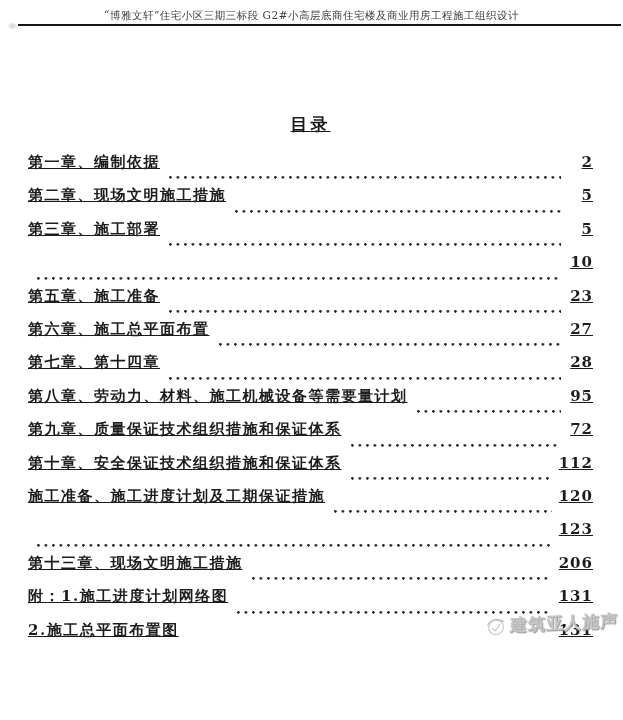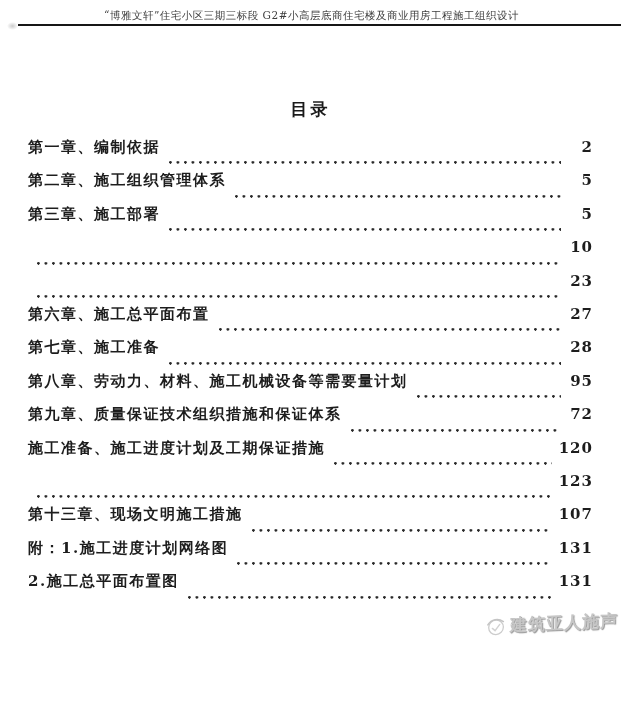--- a/index.html
+++ b/index.html
@@ -43,22 +43,23 @@
     width: 11px;
     height: 8px;
     background: radial-gradient(ellipse at center, #cccccc 0%, rgba(255,255,255,0) 70%);
   }
 
   
   .toc {
     position: absolute;
     left: 28px;
     right: 30px;
-    top: 98px;
+    top: 113px;
     color: #1b1b1b;
+    text-decoration: underline;
   }
   .toc-title {
     margin: 0 0 10px 0;
     text-align: center;
     font-size: 17px;
     font-weight: 700;
     letter-spacing: 3px;
     color: #1a1a1a;
   }
   .toc-list { width: 100%; }
@@ -122,70 +123,76 @@
   <div class="toc">
     <div class="toc-title">目录</div>
     <div class="toc-list">
 
       <div class="toc-row">
         <span class="toc-label">第一章、编制依据</span>
         <span class="leader"></span>
         <span class="pagenum">2</span>
       </div>
       <div class="toc-row">
-        <span class="toc-label">第二章、施工组织管理体系</span>
+        <span class="toc-label">第二章、现场文明施工措施</span>
         <span class="leader"></span>
         <span class="pagenum">5</span>
       </div>
       <div class="toc-row">
         <span class="toc-label">第三章、施工部署</span>
         <span class="leader"></span>
         <span class="pagenum">5</span>
       </div>
       <div class="toc-row">
         <span class="leader"></span>
         <span class="pagenum">10</span>
       </div>
       <div class="toc-row">
+        <span class="toc-label">第五章、施工准备</span>
         <span class="leader"></span>
         <span class="pagenum">23</span>
       </div>
       <div class="toc-row">
         <span class="toc-label">第六章、施工总平面布置</span>
         <span class="leader"></span>
         <span class="pagenum">27</span>
       </div>
       <div class="toc-row">
-        <span class="toc-label">第七章、施工准备</span>
+        <span class="toc-label">第七章、第十四章</span>
         <span class="leader"></span>
         <span class="pagenum">28</span>
       </div>
       <div class="toc-row">
         <span class="toc-label">第八章、劳动力、材料、施工机械设备等需要量计划</span>
         <span class="leader"></span>
         <span class="pagenum">95</span>
       </div>
       <div class="toc-row">
         <span class="toc-label">第九章、质量保证技术组织措施和保证体系</span>
         <span class="leader"></span>
         <span class="pagenum">72</span>
       </div>
       <div class="toc-row">
+        <span class="toc-label">第十章、安全保证技术组织措施和保证体系</span>
+        <span class="leader"></span>
+        <span class="pagenum">112</span>
+      </div>
+      <div class="toc-row">
         <span class="toc-label">施工准备、施工进度计划及工期保证措施</span>
         <span class="leader"></span>
         <span class="pagenum">120</span>
       </div>
       <div class="toc-row">
         <span class="leader"></span>
         <span class="pagenum">123</span>
       </div>
       <div class="toc-row">
         <span class="toc-label">第十三章、现场文明施工措施</span>
         <span class="leader"></span>
-        <span class="pagenum">107</span>
+        <span class="pagenum">206</span>
       </div>
       <div class="toc-row">
         <span class="toc-label">附：1.施工进度计划网络图</span>
         <span class="leader"></span>
         <span class="pagenum">131</span>
       </div>
       <div class="toc-row">
         <span class="toc-label">2.施工总平面布置图</span>
         <span class="leader"></span>
         <span class="pagenum">131</span>

